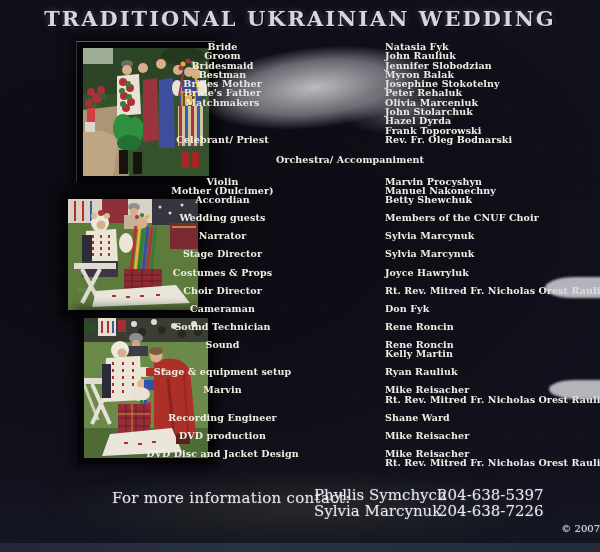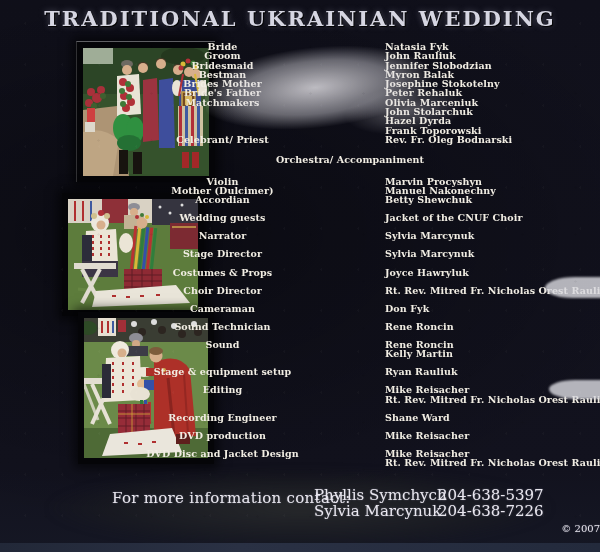--- a/index.html
+++ b/index.html
@@ -379,21 +379,21 @@
           <div class="credit-label">Accordian</div>
           <div class="credit-names">
             <div class="credit-name">Betty Shewchuk</div>
           </div>
         </div>
       </div>
       <div class="credit-section sec-production">
         <div class="credit-row">
           <div class="credit-label">Wedding guests</div>
           <div class="credit-names">
-            <div class="credit-name">Jacket of the CNUF Choir</div>
+            <div class="credit-name">Members of the CNUF Choir</div>
           </div>
         </div>
         <div class="credit-row">
           <div class="credit-label">Narrator</div>
           <div class="credit-names">
             <div class="credit-name">Sylvia Marcynuk</div>
           </div>
         </div>
         <div class="credit-row">
           <div class="credit-label">Stage Director</div>
@@ -432,21 +432,21 @@
             <div class="credit-name">Kelly Martin</div>
           </div>
         </div>
         <div class="credit-row">
           <div class="credit-label">Stage &amp; equipment setup</div>
           <div class="credit-names">
             <div class="credit-name">Ryan Rauliuk</div>
           </div>
         </div>
         <div class="credit-row">
-          <div class="credit-label">Editing</div>
+          <div class="credit-label">Marvin</div>
           <div class="credit-names">
             <div class="credit-name">Mike Reisacher</div>
             <div class="credit-name">Rt. Rev. Mitred Fr. Nicholas Orest Rauliuk</div>
           </div>
         </div>
         <div class="credit-row">
           <div class="credit-label">Recording Engineer</div>
           <div class="credit-names">
             <div class="credit-name">Shane Ward</div>
           </div>

